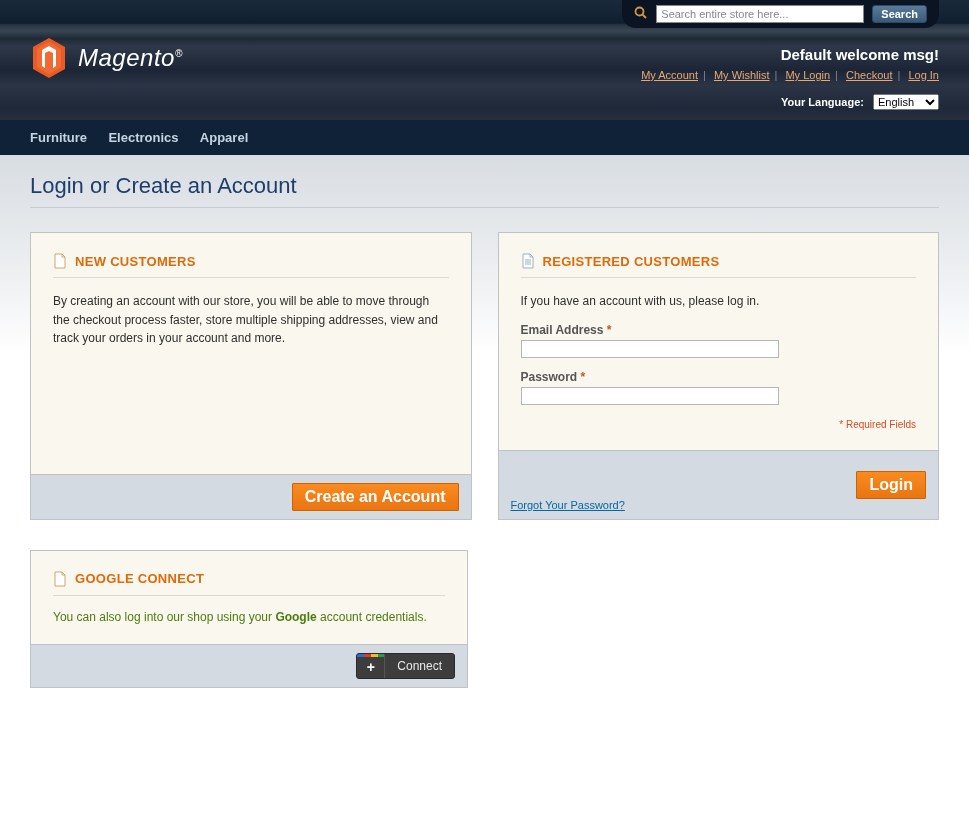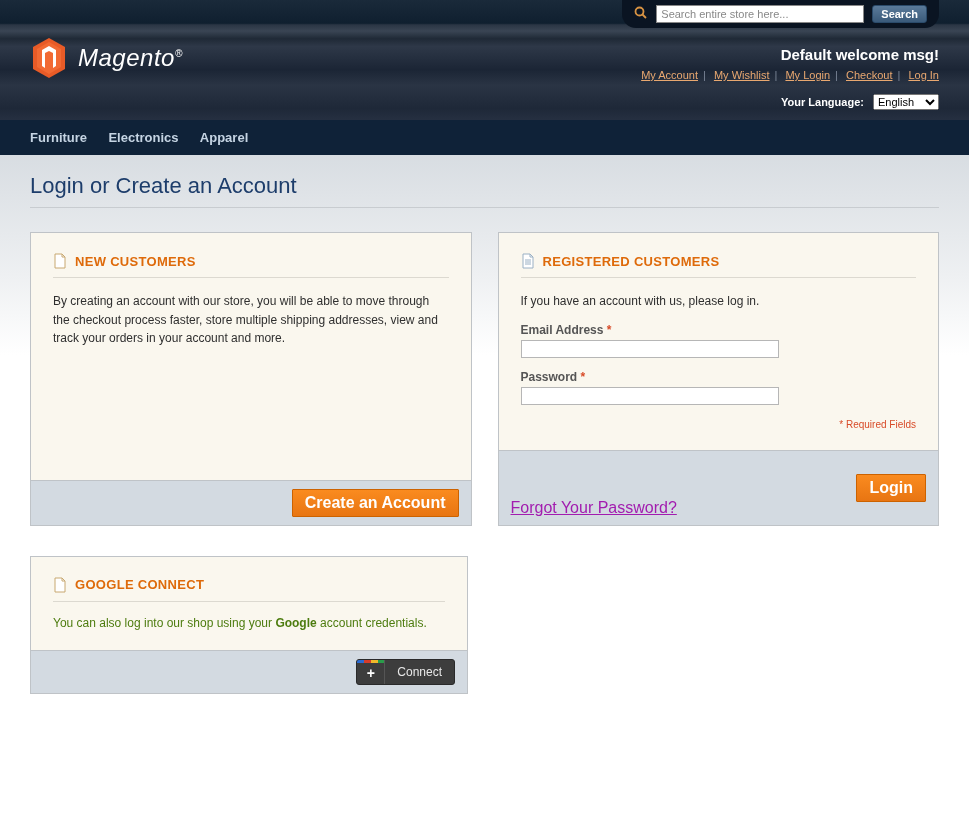--- a/index.html
+++ b/index.html
@@ -75,21 +75,21 @@
 .box-foot {
   background: #d3dae1; border-top: 1px solid #bfc3c7; padding: 8px 12px;
   display: flex; align-items: center; justify-content: flex-end; min-height: 36px;
 }
 .box-foot.left-link { justify-content: space-between; }
 .orange-btn {
   background: linear-gradient(to bottom, #fa8b1f, #e87512);
   border: 1px solid #cc6200; color: #fff; font-weight: bold; font-size: 16px;
   padding: 4px 12px; cursor: pointer; border-radius: 1px;
 }
-.link-blue { color: #a21caf; font-size: 16px; text-decoration: underline; margin-top: 40px; }
+.link-blue { color: #0369a1; font-size: 11px; text-decoration: underline; margin-top: 40px; }
 .google-box { width: 438px; }
 .google-text { color: #4d7c0f; font-size: 12px; }
 .google-text b { font-weight: bold; }
 .connect-btn {
   display: inline-flex; align-items: center; background: #3d3d3d; border: 1px solid #2a2a2a;
   border-radius: 3px; overflow: hidden; cursor: pointer; padding: 0;
 }
 .connect-plus-wrap { position: relative; width: 28px; height: 24px; display: flex; align-items: center; justify-content: center; border-right: 1px solid #555; }
 .connect-plus-wrap .stripe { position: absolute; top: 0; left: 0; right: 0; height: 3px; display: flex; }
 .connect-plus-wrap .stripe span { flex: 1; }

